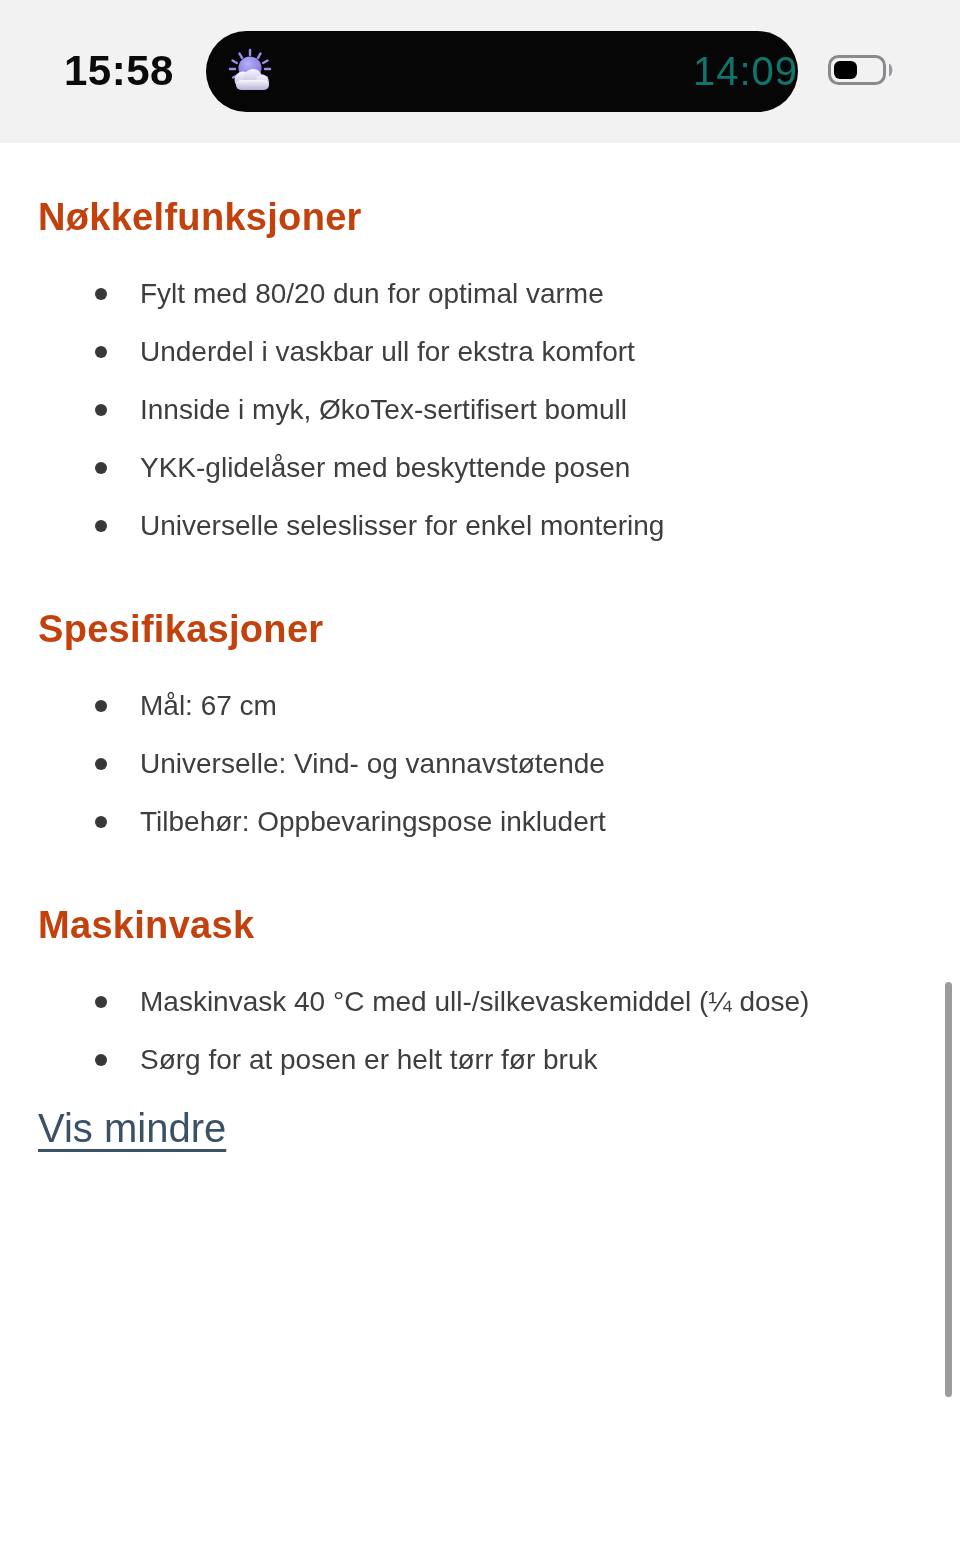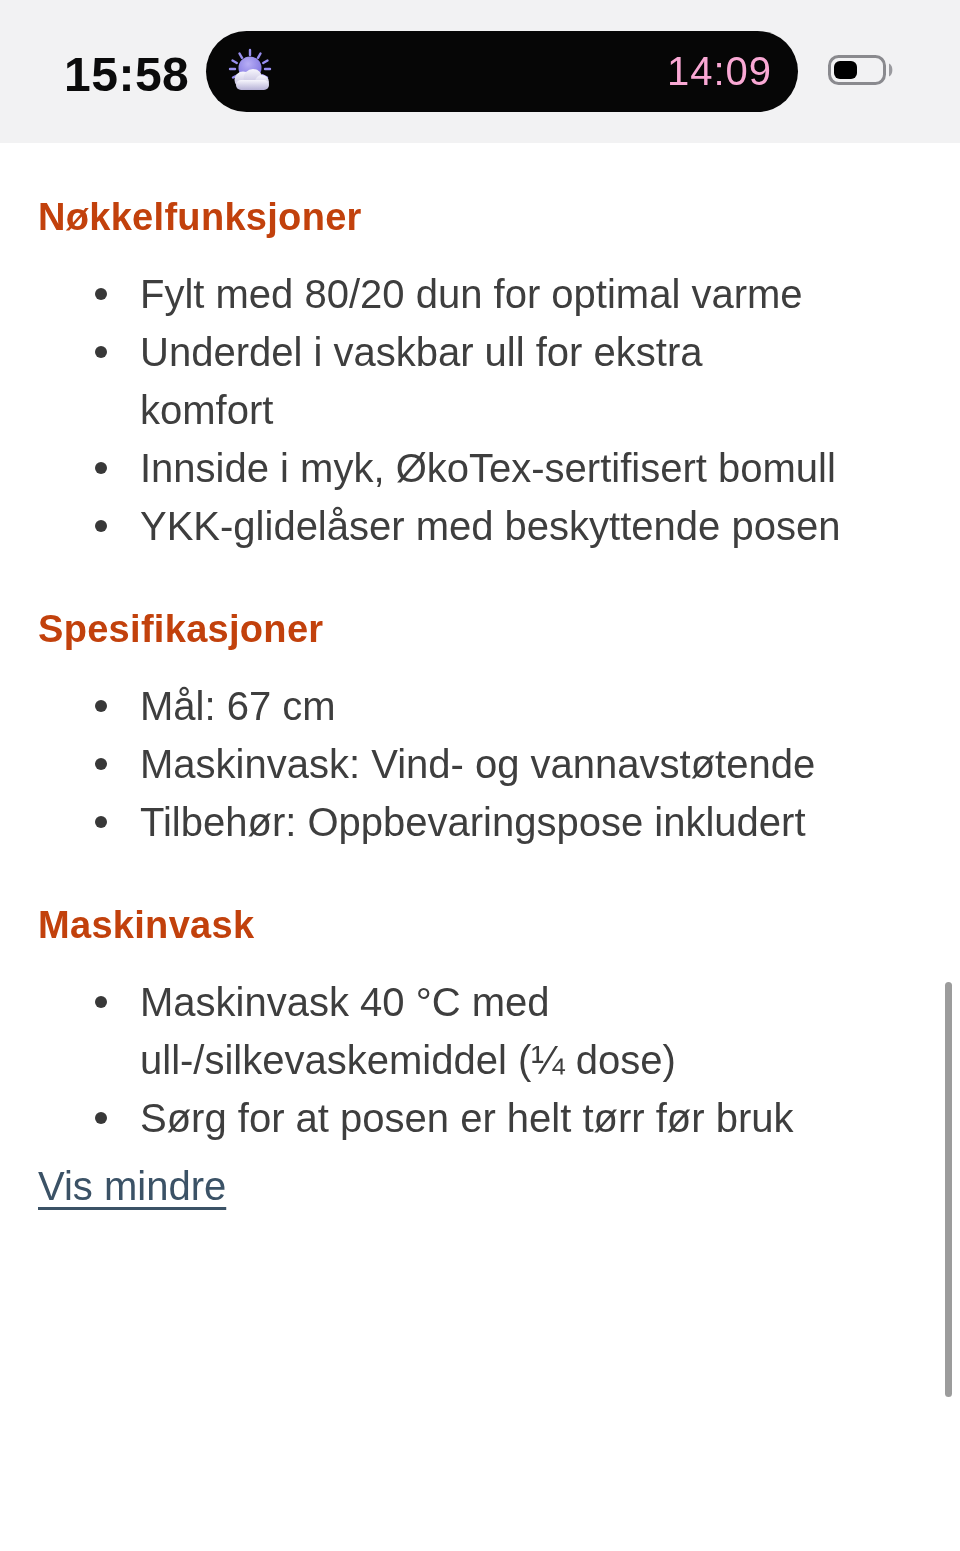--- a/index.html
+++ b/index.html
@@ -17,39 +17,38 @@
 
   
   .status-bar {
     position: relative;
     width: 100%; height: 143px;
     background: #f2f2f3;
   }
   .clock {
     position: absolute;
     left: 64px; top: 47px;
-    font-size: 48px; font-weight: 700;
+    font-size: 42px; font-weight: 700;
     letter-spacing: 0.5px;
     color: #0b0b0b;
   }
   .island {
     position: absolute;
     left: 206px; top: 31px;
     width: 592px; height: 81px;
     background: #060606;
     border-radius: 41px;
     display: flex; align-items: center; justify-content: space-between;
     padding: 0;
     box-sizing: border-box;
   }
   .island .weather { margin-left: 20px; width: 50px; height: 50px; display: block; }
   .island-time {
-    margin-right: 26px;
     font-size: 40px; font-weight: 400;
-    color: #f9a8d4;
+    color: #0f766e;
     letter-spacing: 1px;
   }
   .battery { position: absolute; right: 62px; top: 55px; width: 70px; height: 30px; display: block; }
 
   
   .content {
     display: flow-root;
     padding: 0 64px 0 38px;
     color: #3e3e3e;
   }
@@ -62,21 +61,21 @@
   }
   .feature-list {
     list-style: none;
     margin: 22px 0 0 0;
     padding: 0;
   }
   .feature-list li {
     position: relative;
     padding-left: 102px;
     max-width: 705px;
-    font-size: 40px; line-height: 58px;
+    font-size: 28px; line-height: 58px;
     color: #3e3e3e;
   }
   .feature-list li::before {
     content: "";
     position: absolute;
     left: 57px; top: 23px;
     width: 12px; height: 12px;
     border-radius: 50%;
     background: #383838;
   }
@@ -150,26 +149,27 @@
   </header>
 
   <main class="content">
 
     <h2 class="section-heading">Nøkkelfunksjoner</h2>
     <ul class="feature-list">
       <li>Fylt med 80/20 dun for optimal varme</li>
       <li>Underdel i vaskbar ull for ekstra komfort</li>
       <li>Innside i myk, ØkoTex-sertifisert bomull</li>
       <li>YKK-glidelåser med beskyttende posen</li>
+      <li>Universelle seleslisser for enkel montering</li>
     </ul>
 
     <h2 class="section-heading">Spesifikasjoner</h2>
     <ul class="feature-list">
       <li>Mål: 67 cm</li>
-      <li>Maskinvask: Vind- og vannavstøtende</li>
+      <li>Universelle: Vind- og vannavstøtende</li>
       <li>Tilbehør: Oppbevaringspose inkludert</li>
     </ul>
 
     <h2 class="section-heading">Maskinvask</h2>
     <ul class="feature-list">
       <li>Maskinvask 40 °C med ull-/silkevaskemiddel (¼ dose)</li>
       <li>Sørg for at posen er helt tørr før bruk</li>
     </ul>
 
     <a class="show-less">Vis mindre</a>

